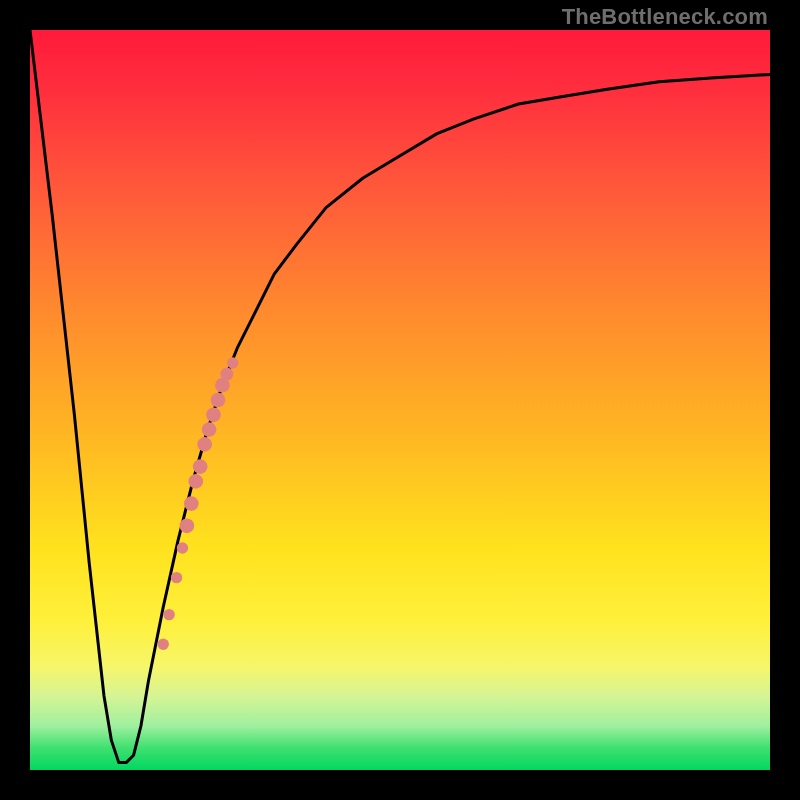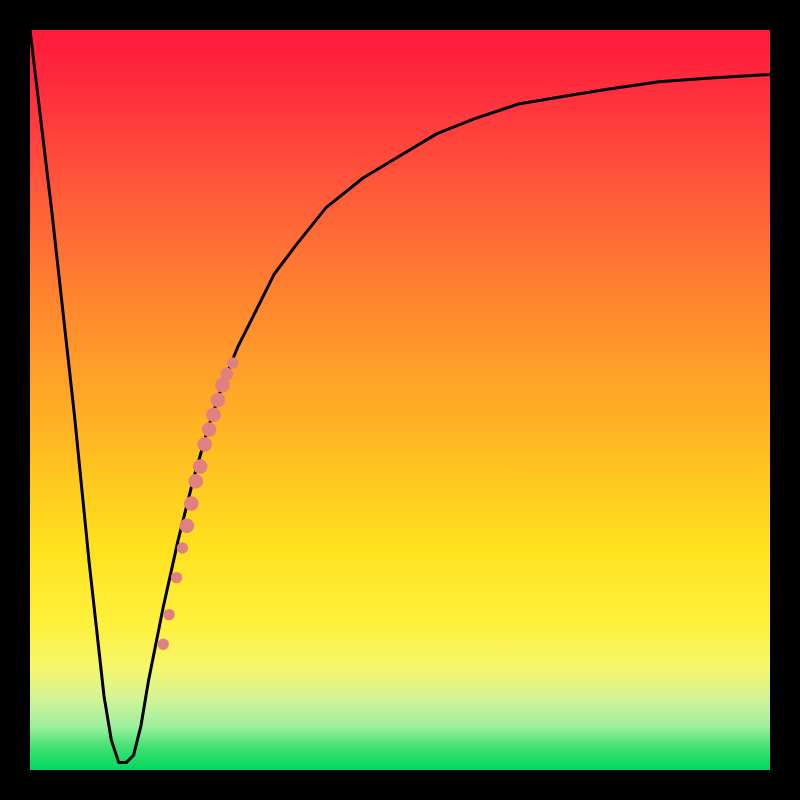--- a/index.html
+++ b/index.html
@@ -79,13 +79,14 @@
         <circle cx="170.20" cy="436.60" r="7.33" fill="#e08080"></circle>
         <circle cx="174.64" cy="414.40" r="7.33" fill="#e08080"></circle>
         <circle cx="179.08" cy="399.60" r="7.33" fill="#e08080"></circle>
         <circle cx="183.52" cy="384.80" r="7.33" fill="#e08080"></circle>
         <circle cx="187.96" cy="370.00" r="7.33" fill="#e08080"></circle>
         <circle cx="192.40" cy="355.20" r="7.33" fill="#e08080"></circle>
         <circle cx="196.84" cy="344.10" r="6.51" fill="#e08080"></circle>
         <circle cx="202.76" cy="333.00" r="5.70" fill="#e08080"></circle>
       </svg>
   </div>
+  <div class="watermark">TheBottleneck.com</div>
 </div>
 
 </body></html>

